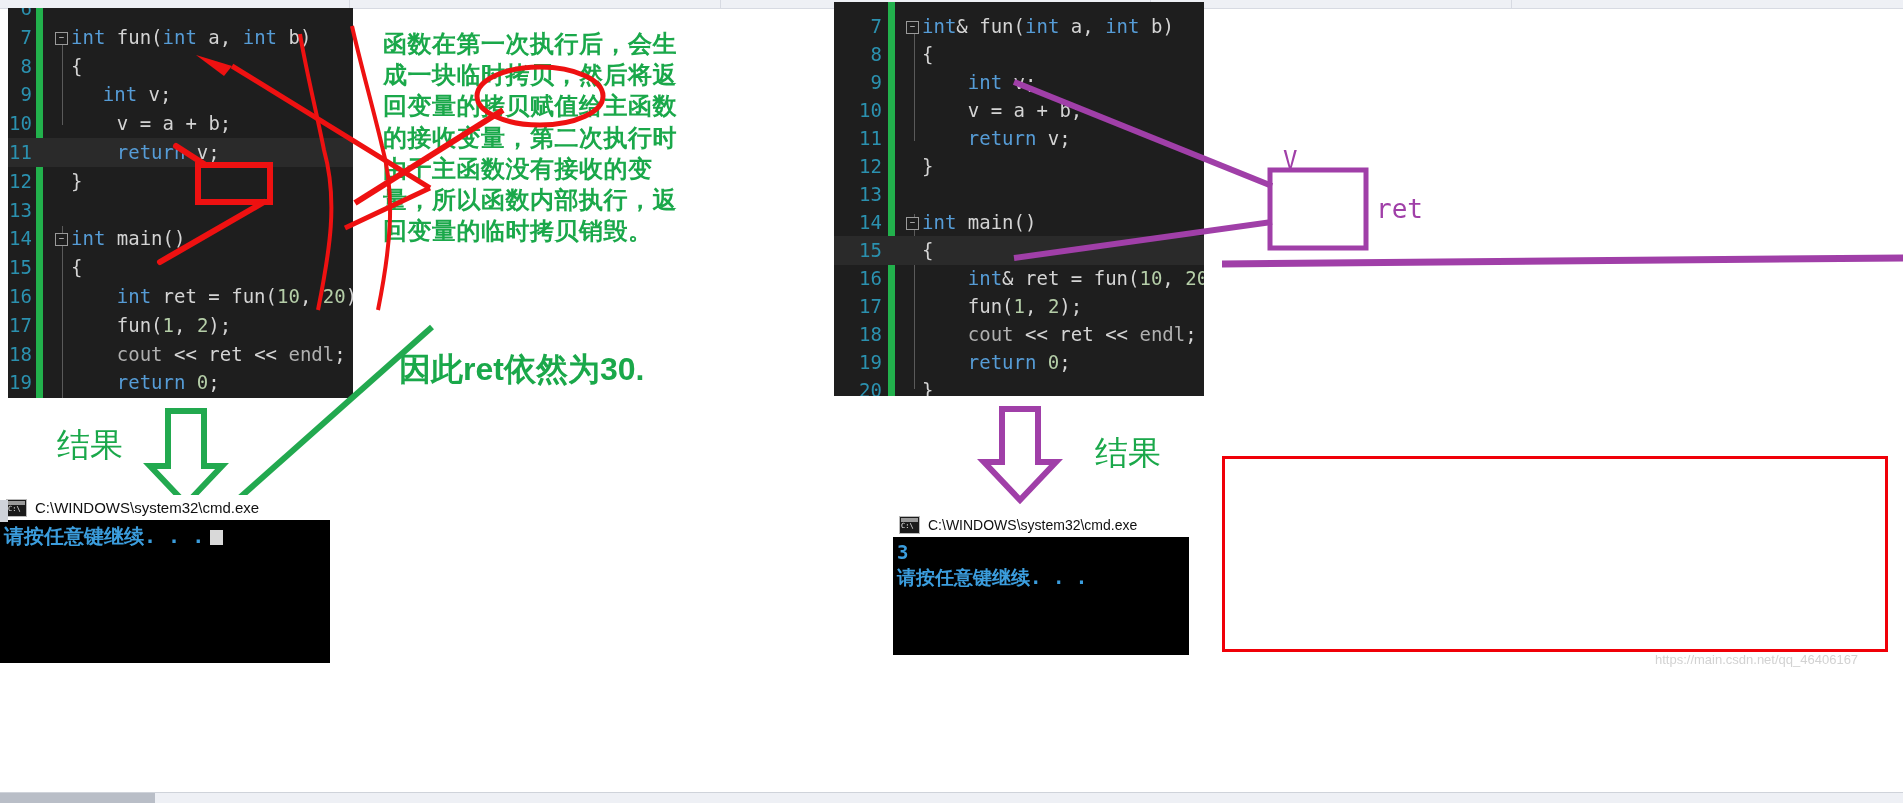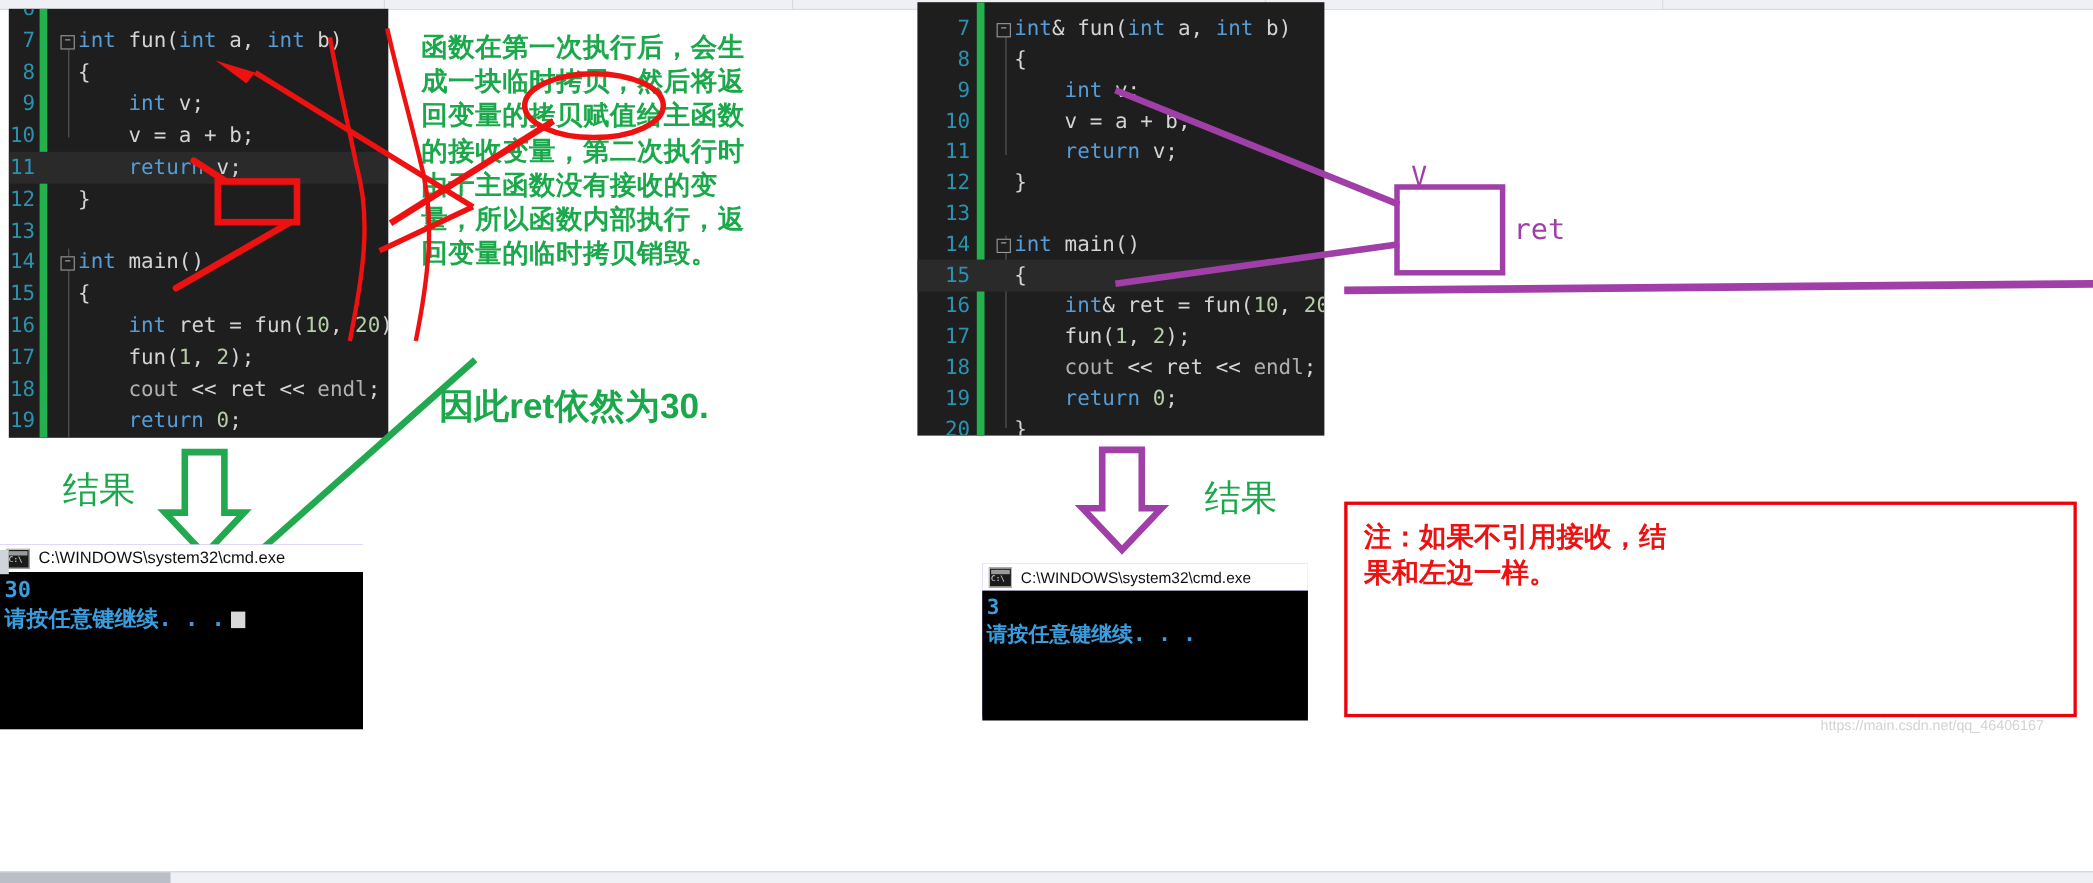--- a/index.html
+++ b/index.html
@@ -91,21 +91,21 @@
   <div class="chrome-tabline" style="left:349px;width:370px;border-right:1px solid #d7dae2;border-left:1px solid #d7dae2;"></div>
   <div class="chrome-tabline" style="left:1150px;width:360px;border-right:1px solid #d7dae2;border-left:1px solid #d7dae2;"></div>
 
   <div class="editor" id="left-editor" style="left:8px;top:8px;width:345px;height:390px;">
     <div class="greenbar" style="left:28px;"></div>
     <div class="indentline" style="left:54px;top:30px;height:87px;"></div>
     <div class="indentline" style="left:54px;top:218px;height:175px;"></div>
   <div class="coderow" style="position: absolute; left: 0px; right: 0px; top: -14px;"><span class="lnum" style="left: 0px; width: 24px;">6</span><span class="ctext" style="left: 63px;"></span></div>
       <div class="coderow" style="position: absolute; left: 0px; right: 0px; top: 14.8px;"><span class="lnum" style="left: 0px; width: 24px;">7</span><span class="ctext" style="left: 63px;"><span class="kw">int</span>&nbsp;<span class="plain">fun</span><span class="op">(</span><span class="kw">int</span>&nbsp;<span class="plain">a</span><span class="op">,</span>&nbsp;<span class="kw">int</span>&nbsp;<span class="plain">b</span><span class="op">)</span></span><span class="foldbox" style="left: 47px;">−</span></div>
       <div class="coderow" style="position: absolute; left: 0px; right: 0px; top: 43.6px;"><span class="lnum" style="left: 0px; width: 24px;">8</span><span class="ctext" style="left: 63px;"><span class="op">{</span></span></div>
-      <div class="coderow" style="position: absolute; left: 0px; right: 0px; top: 72.4px;"><span class="lnum" style="left: 0px; width: 24px;">9</span><span class="ctext" style="left: 63px;">&nbsp;&nbsp;&nbsp;&nbsp;<span class="kw">int</span>&nbsp;<span class="plain">v</span><span class="op">;</span></span></div>
+      <div class="coderow" style="position: absolute; left: 0px; right: 0px; top: 72.4px;"><span class="lnum" style="left: 0px; width: 24px;">9</span><span class="ctext" style="left: 49px;">&nbsp;&nbsp;&nbsp;&nbsp;<span class="kw">int</span>&nbsp;<span class="plain">v</span><span class="op">;</span></span></div>
       <div class="coderow" style="position: absolute; left: 0px; right: 0px; top: 101.2px;"><span class="lnum" style="left: 0px; width: 24px;">10</span><span class="ctext" style="left: 63px;">&nbsp;&nbsp;&nbsp;&nbsp;<span class="plain">v</span>&nbsp;<span class="op">=</span>&nbsp;<span class="plain">a</span>&nbsp;<span class="op">+</span>&nbsp;<span class="plain">b</span><span class="op">;</span></span></div>
       <div class="coderow hl" style="position: absolute; left: 0px; right: 0px; top: 130px;"><span class="lnum" style="left: 0px; width: 24px;">11</span><span class="ctext" style="left: 63px;">&nbsp;&nbsp;&nbsp;&nbsp;<span class="kw">return</span>&nbsp;<span class="plain">v</span><span class="op">;</span></span></div>
       <div class="coderow" style="position: absolute; left: 0px; right: 0px; top: 158.8px;"><span class="lnum" style="left: 0px; width: 24px;">12</span><span class="ctext" style="left: 63px;"><span class="op">}</span></span></div>
       <div class="coderow" style="position: absolute; left: 0px; right: 0px; top: 187.6px;"><span class="lnum" style="left: 0px; width: 24px;">13</span><span class="ctext" style="left: 63px;"></span></div>
       <div class="coderow" style="position: absolute; left: 0px; right: 0px; top: 216.4px;"><span class="lnum" style="left: 0px; width: 24px;">14</span><span class="ctext" style="left: 63px;"><span class="kw">int</span>&nbsp;<span class="plain">main</span><span class="op">(</span><span class="op">)</span></span><span class="foldbox" style="left: 47px;">−</span></div>
       <div class="coderow" style="position: absolute; left: 0px; right: 0px; top: 245.2px;"><span class="lnum" style="left: 0px; width: 24px;">15</span><span class="ctext" style="left: 63px;"><span class="op">{</span></span></div>
       <div class="coderow" style="position: absolute; left: 0px; right: 0px; top: 274px;"><span class="lnum" style="left: 0px; width: 24px;">16</span><span class="ctext" style="left: 63px;">&nbsp;&nbsp;&nbsp;&nbsp;<span class="kw">int</span>&nbsp;<span class="plain">ret</span>&nbsp;<span class="op">=</span>&nbsp;<span class="plain">fun</span><span class="op">(</span><span class="num">10</span><span class="op">,</span>&nbsp;<span class="num">20</span><span class="op">)</span></span></div>
       <div class="coderow" style="position: absolute; left: 0px; right: 0px; top: 302.8px;"><span class="lnum" style="left: 0px; width: 24px;">17</span><span class="ctext" style="left: 63px;">&nbsp;&nbsp;&nbsp;&nbsp;<span class="plain">fun</span><span class="op">(</span><span class="num">1</span><span class="op">,</span>&nbsp;<span class="num">2</span><span class="op">)</span><span class="op">;</span></span></div>
       <div class="coderow" style="position: absolute; left: 0px; right: 0px; top: 331.6px;"><span class="lnum" style="left: 0px; width: 24px;">18</span><span class="ctext" style="left: 63px;">&nbsp;&nbsp;&nbsp;&nbsp;<span class="dim">cout</span>&nbsp;<span class="op">&lt;</span><span class="op">&lt;</span>&nbsp;<span class="plain">ret</span>&nbsp;<span class="op">&lt;</span><span class="op">&lt;</span>&nbsp;<span class="dim">endl</span><span class="op">;</span></span></div>
       <div class="coderow" style="position: absolute; left: 0px; right: 0px; top: 360.4px;"><span class="lnum" style="left: 0px; width: 24px;">19</span><span class="ctext" style="left: 63px;">&nbsp;&nbsp;&nbsp;&nbsp;<span class="kw">return</span>&nbsp;<span class="num">0</span><span class="op">;</span></span></div>
@@ -142,22 +142,20 @@
 
   <div class="annot green" style="left:399px;top:349px;font-size:32px;">因此ret依然为30.</div>
 
 
 
   <div class="annot purple" style="left:1283px;top:145px;font-size:24px;font-family:'DejaVu Sans Mono',monospace;">V</div>
 
   <div class="annot purple" style="left:1376px;top:193px;font-size:26px;font-family:'DejaVu Sans Mono',monospace;">ret</div>
 
   <div class="redbox-note" style="left:1222px;top:456px;width:660px;height:190px;"></div>
-  <div class="annot red" style="left:1240px;top:472px;font-size:25px;">注：如果不引用接收，结
-果和左边一样。</div>
 
   <div class="annot greenlabel" style="left:57px;top:424px;font-size:33px;">结果</div>
   <div class="annot greenlabel" style="left:1095px;top:432px;font-size:33px;">结果</div>
 
   <svg class="overlay" viewBox="0 0 1903 803">
 
     <rect x="198" y="165" width="72" height="37" fill="none" stroke="#ee1111" stroke-width="6"></rect>
 
     <path d="M176,146 L204,164" stroke="#ee1111" stroke-width="6" fill="none" stroke-linecap="round"></path>
 
@@ -189,21 +187,20 @@
 
     <path d="M1222,264 L1903,258" stroke="#a03fa8" stroke-width="7" fill="none"></path>
   </svg>
 
   <div class="console" style="left:0px;top:495px;width:330px;height:165px;">
     <div class="titlebar">
       <span class="cmdicon"></span>
       <span>C:\WINDOWS\system32\cmd.exe</span>
     </div>
     <div class="screen" style="height:140px;">
-      <div class="cline">30</div>
       <div class="cline"><span>请按任意键继续. . .</span><span class="caret"></span></div>
     </div>
   </div>
   <div class="scrollgrip" style="left:0px;top:500px;width:8px;height:22px;"></div>
 
   <div class="console" style="left:893px;top:512px;width:296px;height:140px;">
     <div class="titlebar">
       <span class="cmdicon"></span>
       <span style="font-size:14px;">C:\WINDOWS\system32\cmd.exe</span>
     </div>

